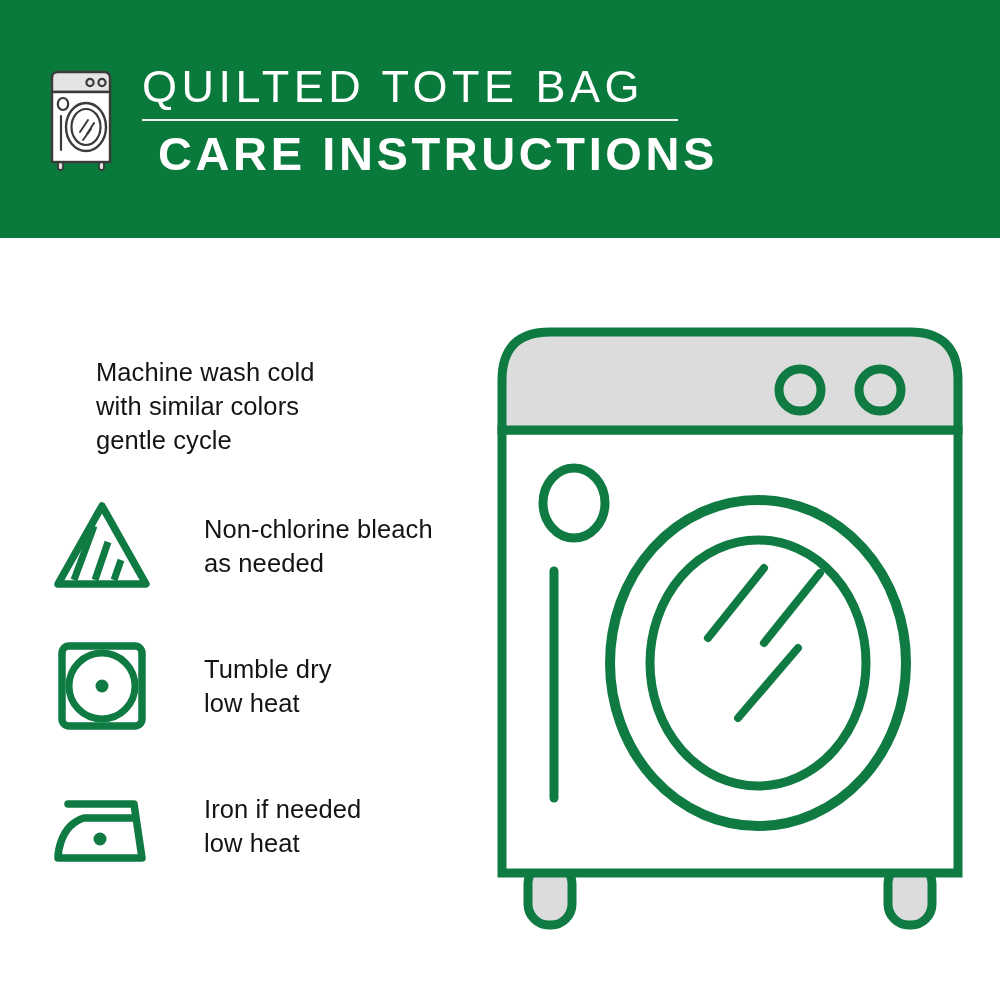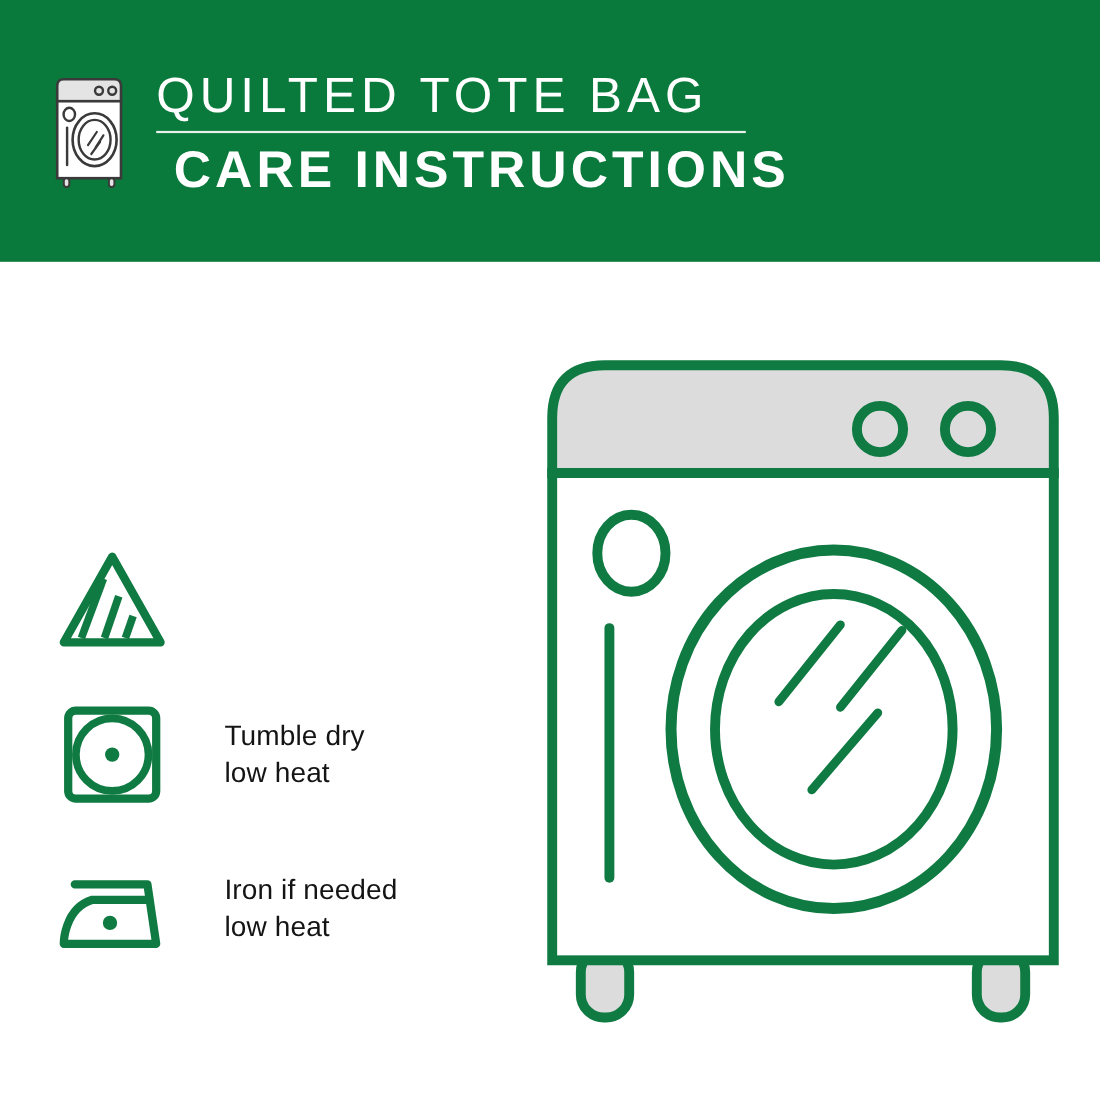--- a/index.html
+++ b/index.html
@@ -160,31 +160,36 @@
       <div class="title-sub">CARE INSTRUCTIONS</div>
     </div>
 
   </div>
 
   <div class="body-area">
 
     <div class="care-list">
 
       <div class="care-row">
+        <div class="care-label">Machine wash cold
+with similar colors
+gentle cycle</div>
       </div>
 
       <div class="care-row">
         <div class="care-icon">
           <svg viewBox="0 0 108 100" width="108" height="100" aria-hidden="true">
             <path d="M54 10 L98 88 L10 88 Z" fill="none" stroke="#0f7a42" stroke-width="7.5" stroke-linejoin="round"></path>
             <line x1="46" y1="30" x2="26" y2="84" stroke="#0f7a42" stroke-width="7" stroke-linecap="butt"></line>
             <line x1="60" y1="46" x2="47" y2="84" stroke="#0f7a42" stroke-width="7" stroke-linecap="butt"></line>
             <line x1="73" y1="64" x2="66" y2="84" stroke="#0f7a42" stroke-width="7" stroke-linecap="butt"></line>
           </svg>
         </div>
+        <div class="care-label">Non-chlorine bleach
+as needed</div>
       </div>
 
       <div class="care-row">
         <div class="care-icon">
           <svg viewBox="0 0 108 100" width="108" height="100" aria-hidden="true">
             <rect x="14" y="10" width="80" height="80" rx="7" fill="none" stroke="#0f7a42" stroke-width="7.5"></rect>
             <circle cx="54" cy="50" r="33" fill="none" stroke="#0f7a42" stroke-width="7"></circle>
             <circle cx="54" cy="50" r="6.5" fill="#0f7a42"></circle>
           </svg>
         </div>

